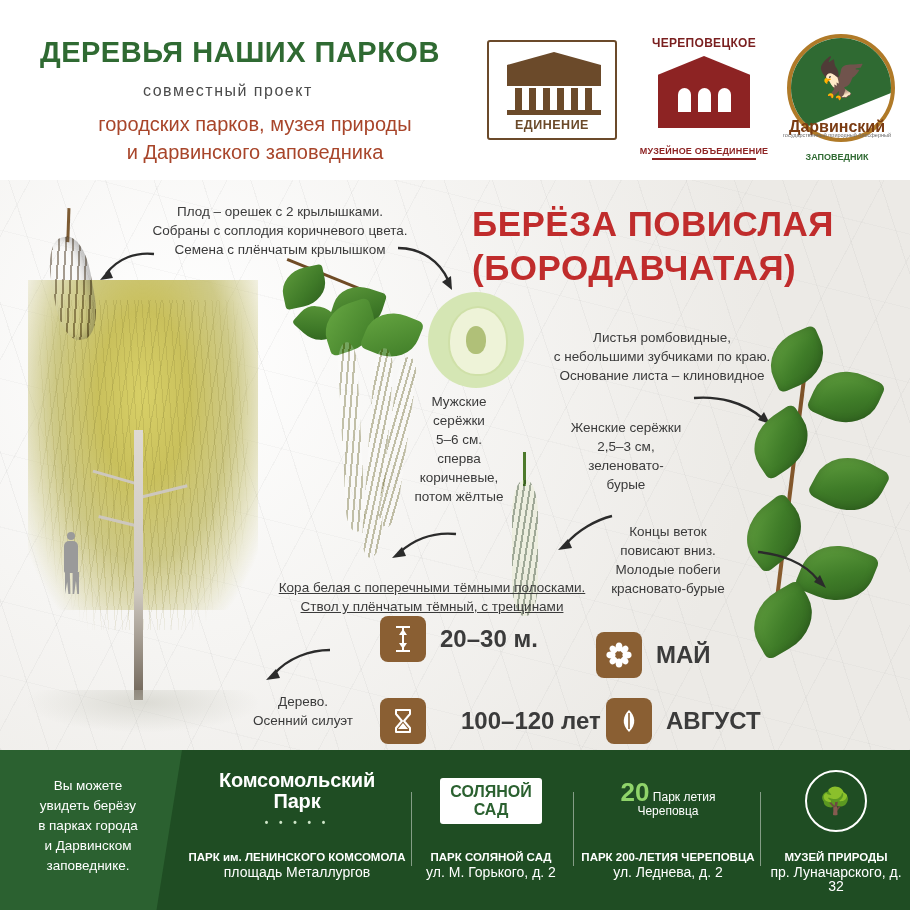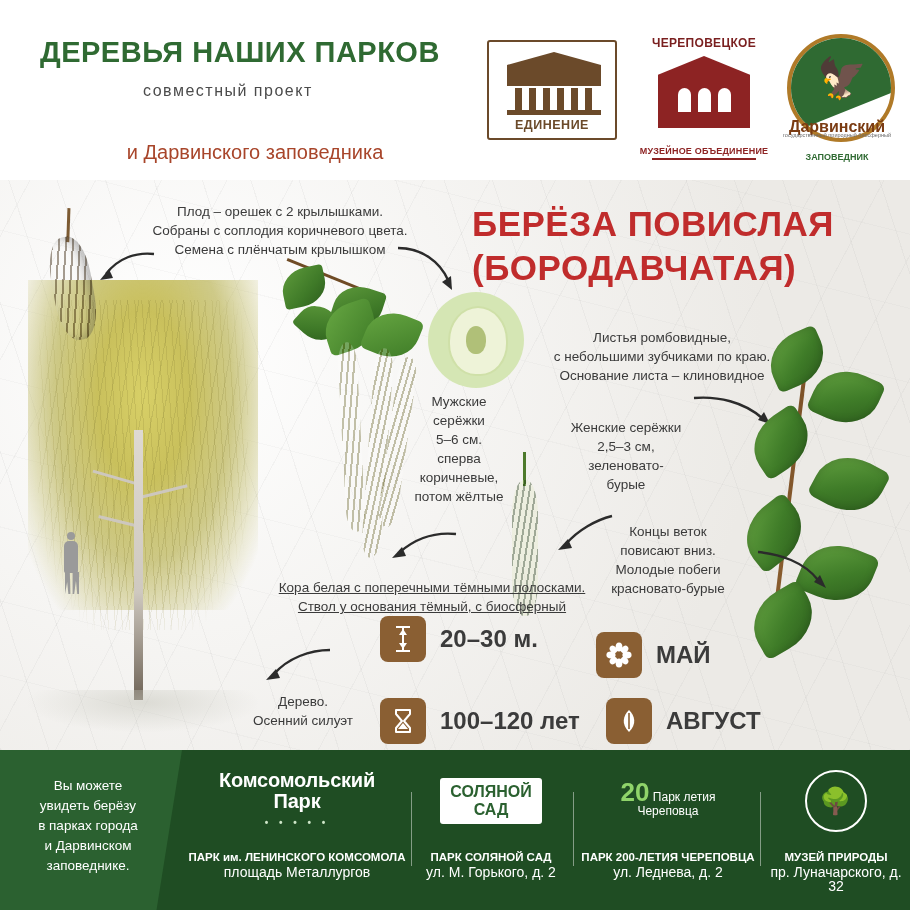--- a/index.html
+++ b/index.html
@@ -543,21 +543,21 @@
 </style>
 </head>
 <body>
 
 <div class="poster">
 
   <div class="header">
     <div class="header-title">ДЕРЕВЬЯ НАШИХ ПАРКОВ</div>
     <div class="header-sub1">совместный проект</div>
     <div class="header-sub2">
-      <br>
+      <span>городских парков, музея природы</span><br>
       <span>и Дарвинского заповедника</span>
     </div>
 
     <div class="logo logo-unity">
       <div class="roof"></div>
       <div class="cols"></div>
       <div class="base"></div>
       <div class="name">ЕДИНЕНИЕ</div>
     </div>
 
@@ -721,21 +721,21 @@
 
     <div class="arrow" style="left:756px; top:368px;">
       <svg width="76" height="46" viewBox="0 0 76 46">
         <path d="M2 4 C24 6, 48 14, 62 32" stroke="#2b2b2b" stroke-width="2.4" fill="none"></path>
         <path d="M70 40 L58 34 L64 27 Z" fill="#2b2b2b"></path>
       </svg>
     </div>
 
     <div class="note" style="left:262px; top:398px; width:340px;text-decoration:underline;">
       <div>Кора белая с поперечными тёмными полосками.</div>
-      <div>Ствол у основания тёмный, с биосферный</div>
+      <div>Ствол у плёнчатым тёмный, с трещинами</div>
     </div>
 
     <div class="note" style="left:228px; top:512px; width:150px;">
       <div>Дерево.</div>
       <div>Осенний силуэт</div>
     </div>
 
     <div class="arrow" style="left:256px; top:464px;">
       <svg width="76" height="42" viewBox="0 0 76 42">
         <path d="M74 6 C54 6, 32 14, 18 30" stroke="#2b2b2b" stroke-width="2.4" fill="none"></path>
@@ -749,21 +749,21 @@
           <line x1="11" y1="4" x2="11" y2="26" stroke="#fff" stroke-width="2"></line>
           <line x1="4" y1="3" x2="18" y2="3" stroke="#fff" stroke-width="2"></line>
           <line x1="4" y1="27" x2="18" y2="27" stroke="#fff" stroke-width="2"></line>
           <path d="M11 5 L7 11 L15 11 Z" fill="#fff"></path>
           <path d="M11 25 L7 19 L15 19 Z" fill="#fff"></path>
         </svg>
       </div>
       <div class="spec-text">20–30 м.</div>
     </div>
 
-    <div class="spec" style="left:380px; top:518px;">
+    <div class="spec" style="left:380px; top:518px;gap:21px;">
       <div class="icon-box">
         <svg width="22" height="28" viewBox="0 0 22 28">
           <path d="M4 3 H18 V7 L12 14 L18 21 V25 H4 V21 L10 14 L4 7 Z" fill="none" stroke="#fff" stroke-width="2" stroke-linejoin="round"></path>
           <path d="M6 22 H16 L11 16 Z" fill="#fff"></path>
         </svg>
       </div>
       <div class="spec-text">100–120 лет</div>
     </div>
 
     <div class="spec" style="left:596px; top:452px;">

